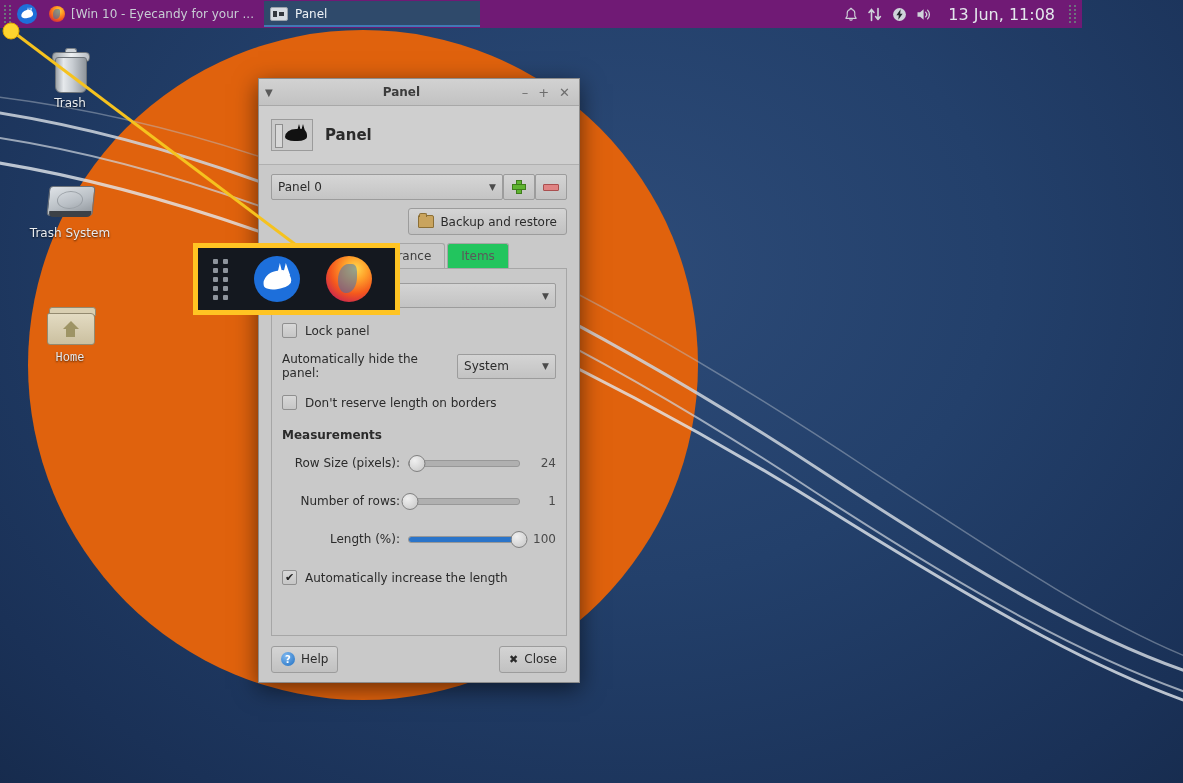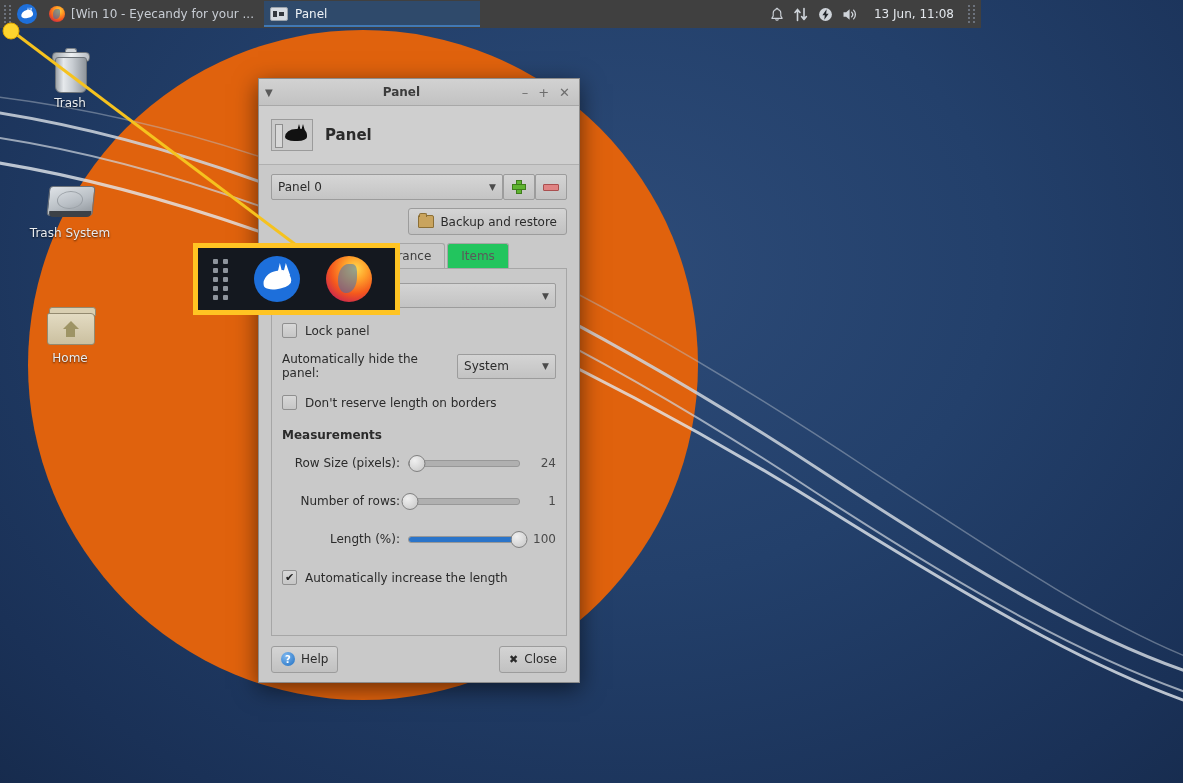--- a/index.html
+++ b/index.html
@@ -25,22 +25,22 @@
     left: 28px; top: 30px;
     width: 670px; height: 670px;
     border-radius: 50%;
     background: #e0620d;
   }
   .wave-svg { position: absolute; left: 0; top: 0; }
 
   
   .top-panel {
     position: absolute; left: 0; top: 0;
-    width: 981px; height: 28px;
-    background: #404040;
+    width: 1082px; height: 28px;
+    background: #701a75;
     display: flex; align-items: center;
     z-index: 40;
   }
   .panel-grip {
     width: 10px; height: 22px;
     margin-left: 2px; margin-right: 3px;
     display: grid;
     grid-template-columns: 2px 2px;
     grid-template-rows: repeat(5, 2px);
     gap: 2px 3px;
@@ -99,21 +99,21 @@
   .panel-mini-ico::before {
     content: ""; position: absolute; left: 2px; top: 3px;
     width: 4px; height: 6px; background: #33373d;
   }
   .panel-mini-ico::after {
     content: ""; position: absolute; left: 8px; top: 4px;
     width: 5px; height: 4px; background: #33373d;
   }
   .tray { margin-left: auto; display: flex; align-items: center; gap: 9px; padding-right: 6px; }
   .tray-icon { color: #cfd4da; display: inline-flex; align-items: center; }
-  .tray-clock { color: #e3e7ec; font-size: 12px; padding: 0 4px 0 6px; }
+  .tray-clock { color: #e3e7ec; font-size: 16px; padding: 0 4px 0 6px; }
   .tray-grip {
     width: 8px; height: 20px;
     display: grid; grid-template-columns: 2px 2px; grid-template-rows: repeat(5,2px);
     gap: 2px 3px; align-content: center; justify-content: center;
   }
   .tray-grip i { background: #6c727c; width: 2px; height: 2px; display: block; }
 
   
   .desk-icon {
     position: absolute;
@@ -422,21 +422,21 @@
     <div class="glyph">
       <div class="ico-hdd">
           <div class="body"></div>
           <div class="disc"></div>
           <div class="base"></div>
         </div>
     </div>
     <div class="label">Trash System</div>
   </div>
 
-  <div class="desk-icon" style="left:22px; top:295px;">
+  <div class="desk-icon" style="left:22px; top:295px;font-family:Liberation Mono, monospace;">
     <div class="glyph">
       <div class="ico-home">
           <div class="tab"></div>
           <div class="body"></div>
           <div class="house"></div>
           <div class="house2"></div>
         </div>
     </div>
     <div class="label">Home</div>
   </div>

